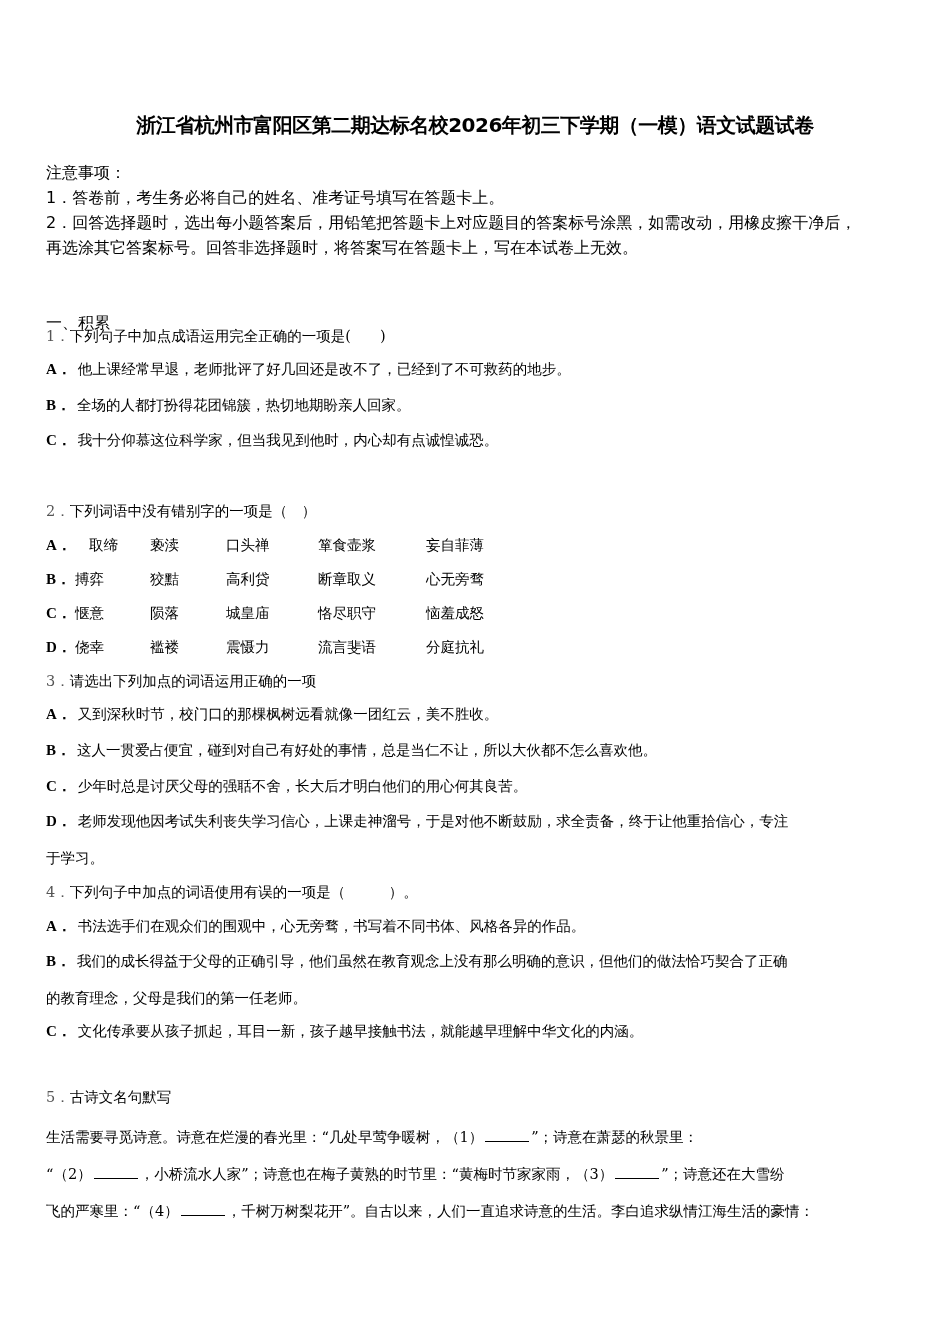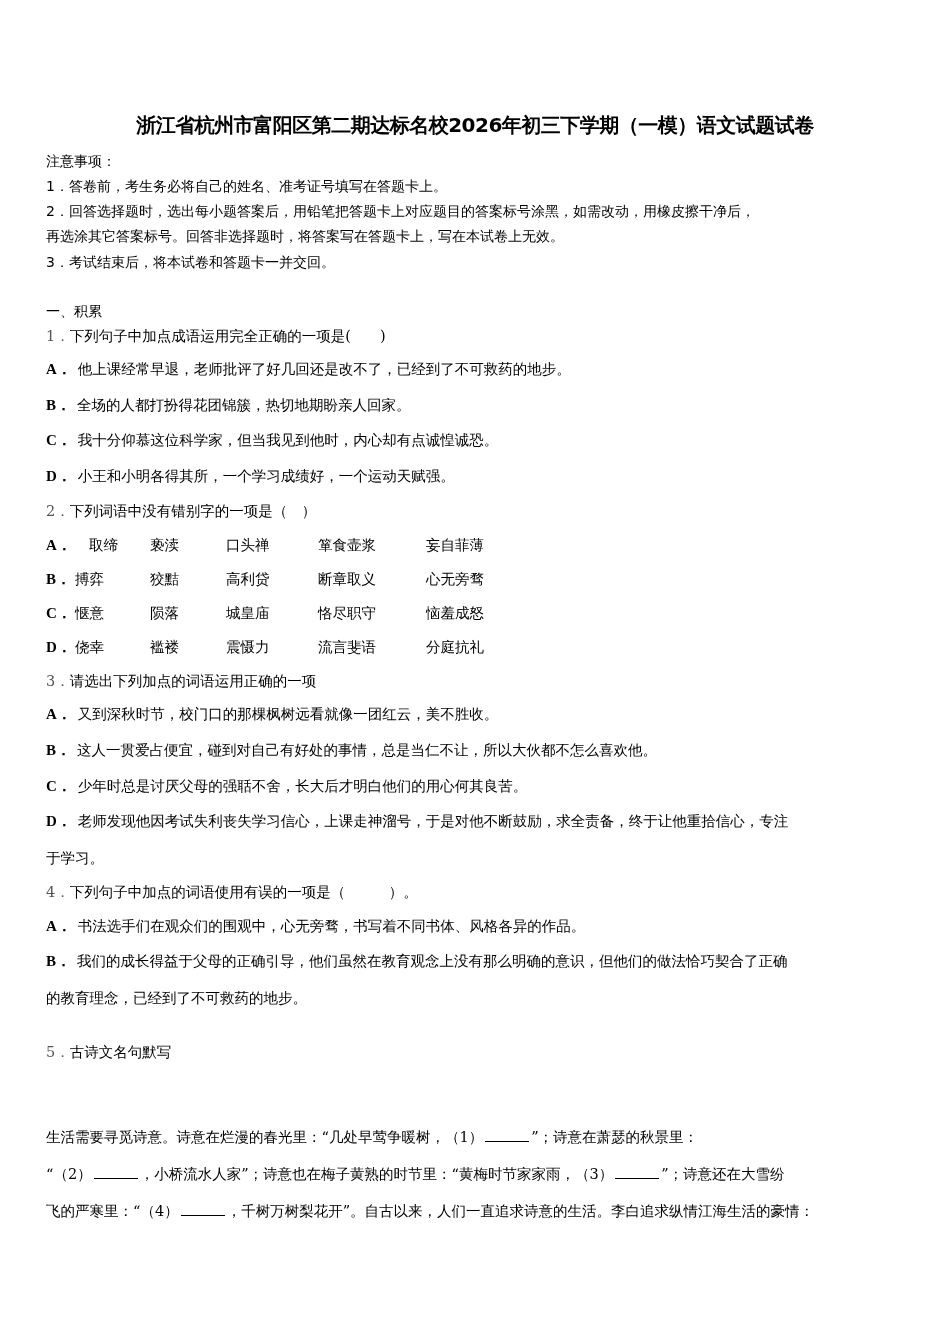--- a/index.html
+++ b/index.html
@@ -1,48 +1,46 @@
 <!DOCTYPE html>
 <html><head>
 <meta charset="utf-8">
 <style>
   html, body { margin: 0; padding: 0; background: #ffffff; }
   body { width: 950px; height: 1344px; position: relative; overflow: hidden; color: #000; font-family: "DejaVu Serif", "Liberation Serif", serif; }
   .page { position: absolute; left: 0; top: 0; width: 950px; height: 1344px; }
   .title { position: absolute; left: 0; top: 112px; width: 950px; text-align: center; font-family: "DejaVu Sans", "Liberation Sans", sans-serif; font-weight: bold; font-size: 20px; letter-spacing: -0.5px; }
   .line { position: absolute; left: 46px; font-size: 14.5px; white-space: nowrap; line-height: 18px; }
-  .sans { font-family: "DejaVu Sans", "Liberation Sans", sans-serif; font-size: 14px; }
+  .sans { font-family: "DejaVu Sans", "Liberation Sans", sans-serif; font-size: 16px; margin-top: 12px; }
   .num { color: #555; }
   .opt-label { font-weight: bold; font-family: "Liberation Serif", "DejaVu Serif", serif; font-size: 15px; margin-right: 6px; }
   .grid-row { position: absolute; left: 46px; font-size: 14.5px; white-space: nowrap; line-height: 18px; }
   .grid-row .cell { position: absolute; top: 0; white-space: nowrap; }
   .blank { display: inline-block; width: 44px; border-bottom: 1px solid #000; height: 14px; vertical-align: baseline; margin: 0 2px; }
 </style>
 </head>
 <body>
 
 <div class="page">
 
   <div class="title">浙江省杭州市富阳区第二期达标名校2026年初三下学期（一模）语文试题试卷</div>
 
   <div class="line sans" style="top:152px">注意事项：</div>
   <div class="line sans" style="top:177px">1．答卷前，考生务必将自己的姓名、准考证号填写在答题卡上。</div>
   <div class="line sans" style="top:202px">2．回答选择题时，选出每小题答案后，用铅笔把答题卡上对应题目的答案标号涂黑，如需改动，用橡皮擦干净后，</div>
   <div class="line sans" style="top:227px">再选涂其它答案标号。回答非选择题时，将答案写在答题卡上，写在本试卷上无效。</div>
-  <div class="line sans" style="top:253px">3．考试结束后，将本试卷和答题卡一并交回。</div>
 
   <div class="line sans" style="top:302px">一、积累</div>
 
   <div class="line" style="top:327px">
     <span class="num">1．</span><span>下列句子中加点成语运用完全正确的一项是(　　)</span>
   </div>
   <div class="line" style="top:360px"><span class="opt-label">A．</span><span>他上课经常早退，老师批评了好几回还是改不了，已经到了不可救药的地步。</span></div>
   <div class="line" style="top:431px"><span class="opt-label">C．</span><span>我十分仰慕这位科学家，但当我见到他时，内心却有点诚惶诚恐。</span></div>
   <div class="line" style="top:396px"><span class="opt-label">B．</span><span>全场的人都打扮得花团锦簇，热切地期盼亲人回家。</span></div>
-  <div class="line" style="top:467px"><span class="opt-label">D．</span><span>小王和小明各得其所，一个学习成绩好，一个运动天赋强。</span></div>
 
   <div class="line" style="top:502px">
     <span class="num">2．</span><span>下列词语中没有错别字的一项是（　）</span>
   </div>
   <div class="grid-row" style="top:536px">
     <span class="cell opt-label" style="left:0">A．</span>
     <span class="cell" style="left:43px">取缔</span>
     <span class="cell" style="left:104px">亵渎</span>
     <span class="cell" style="left:180px">口头禅</span>
     <span class="cell" style="left:272px">箪食壶浆</span>
@@ -80,23 +78,24 @@
   <div class="line" style="top:777px"><span class="opt-label">C．</span><span>少年时总是讨厌父母的强聒不舍，长大后才明白他们的用心何其良苦。</span></div>
   <div class="line" style="top:741px"><span class="opt-label">B．</span><span>这人一贯爱占便宜，碰到对自己有好处的事情，总是当仁不让，所以大伙都不怎么喜欢他。</span></div>
   <div class="line" style="top:812px"><span class="opt-label">D．</span><span>老师发现他因考试失利丧失学习信心，上课走神溜号，于是对他不断鼓励，求全责备，终于让他重拾信心，专注</span></div>
   <div class="line" style="top:849px">于学习。</div>
 
   <div class="line" style="top:883px">
     <span class="num">4．</span><span>下列句子中加点的词语使用有误的一项是（　　　）。</span>
   </div>
   <div class="line" style="top:917px"><span class="opt-label">A．</span><span>书法选手们在观众们的围观中，心无旁骛，书写着不同书体、风格各异的作品。</span></div>
   <div class="line" style="top:952px"><span class="opt-label">B．</span><span>我们的成长得益于父母的正确引导，他们虽然在教育观念上没有那么明确的意识，但他们的做法恰巧契合了正确</span></div>
-  <div class="line" style="top:989px">的教育理念，已经到了不可救药的地步。</div>
+  <div class="line" style="top:989px">的教育理念，父母是我们的第一任老师。</div>
+  <div class="line" style="top:1022px"><span class="opt-label">C．</span><span>文化传承要从孩子抓起，耳目一新，孩子越早接触书法，就能越早理解中华文化的内涵。</span></div>
 
-  <div class="line" style="top:1043px">
+  <div class="line" style="top:1088px">
     <span class="num">5．</span><span>古诗文名句默写</span>
   </div>
   <div class="line" style="top:1127px">
     <span>生活需要寻觅诗意。诗意在烂漫的春光里：“几处早莺争暖树，（1）</span><span class="blank"></span><span>”；诗意在萧瑟的秋景里：</span>
   </div>
   <div class="line" style="top:1164px">
     <span>“（2）</span><span class="blank"></span><span>，小桥流水人家”；诗意也在梅子黄熟的时节里：“黄梅时节家家雨，（3）</span><span class="blank"></span><span>”；诗意还在大雪纷</span>
   </div>
   <div class="line" style="top:1201px">
     <span>飞的严寒里：“（4）</span><span class="blank"></span><span>，千树万树梨花开”。自古以来，人们一直追求诗意的生活。李白追求纵情江海生活的豪情：</span>

